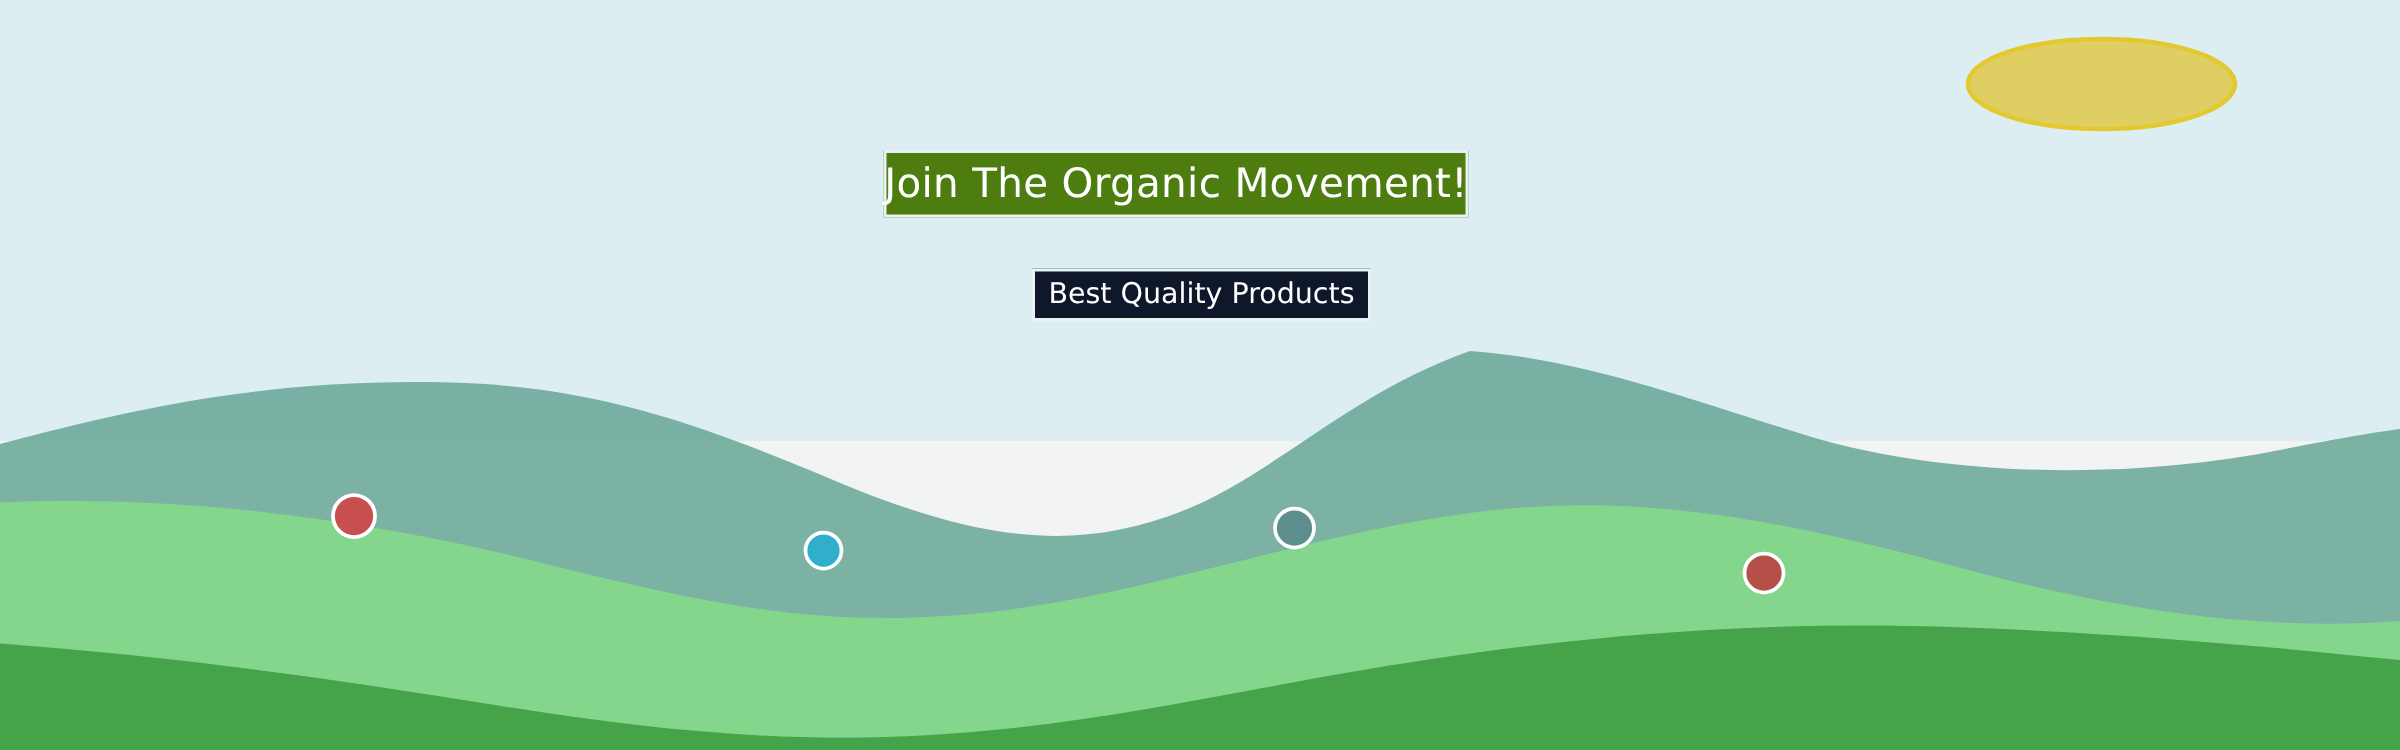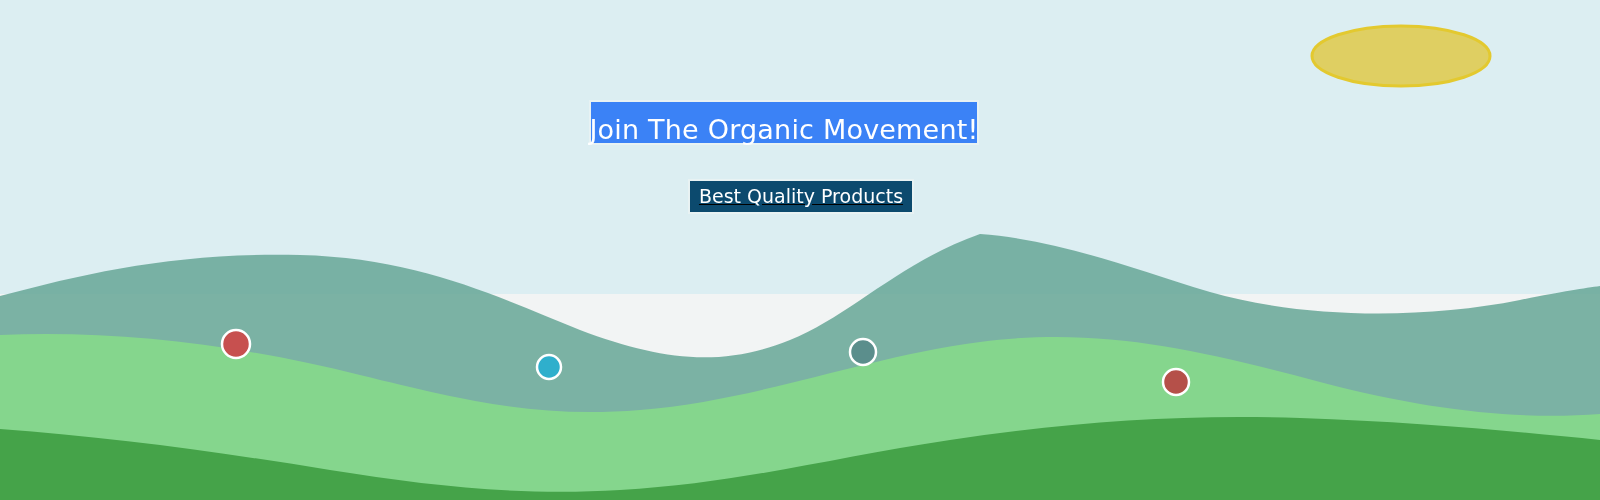--- a/index.html
+++ b/index.html
@@ -30,50 +30,49 @@
     height: 500px;
     pointer-events: none;
   }
   .headline-box {
     position: absolute;
     left: 589px;
     top: 100px;
     width: 390px;
     height: 45px;
     box-sizing: border-box;
-    background: #3b82f6;
+    background: #4d7c0f;
     border: 2px solid #e8f2f3;
     display: flex;
-    align-items: flex-end;
+    align-items: center;
     justify-content: center;
     pointer-events: auto;
   }
   .headline-text {
     color: #ffffff;
     font-size: 27px;
     font-weight: 400;
     line-height: 1;
     letter-spacing: 0.2px;
     white-space: nowrap;
     font-family: "DejaVu Sans", sans-serif;
   }
   .subhead-box {
     position: absolute;
     left: 688px;
     top: 179px;
     width: 226px;
     height: 35px;
     box-sizing: border-box;
-    background: #0c4a6e;
+    background: #0f172a;
     border: 2px solid #e8f2f3;
     display: flex;
     align-items: center;
     justify-content: center;
     pointer-events: auto;
-    text-decoration: underline;
   }
   .subhead-text {
     color: #ffffff;
     font-size: 19px;
     font-weight: 400;
     line-height: 1;
     white-space: nowrap;
     font-family: "DejaVu Sans", sans-serif;
   }
 </style>

